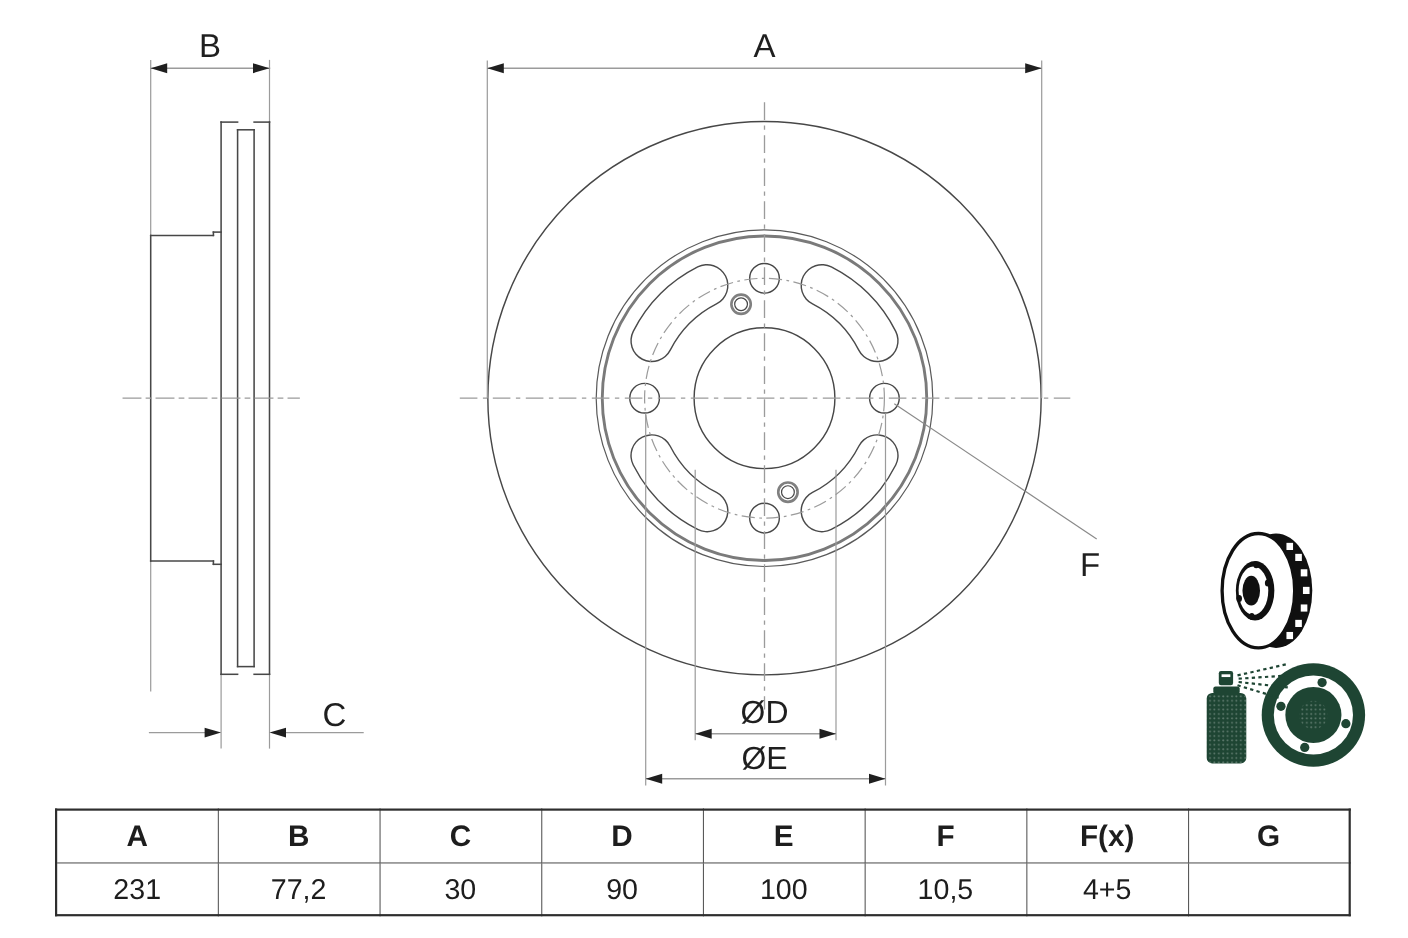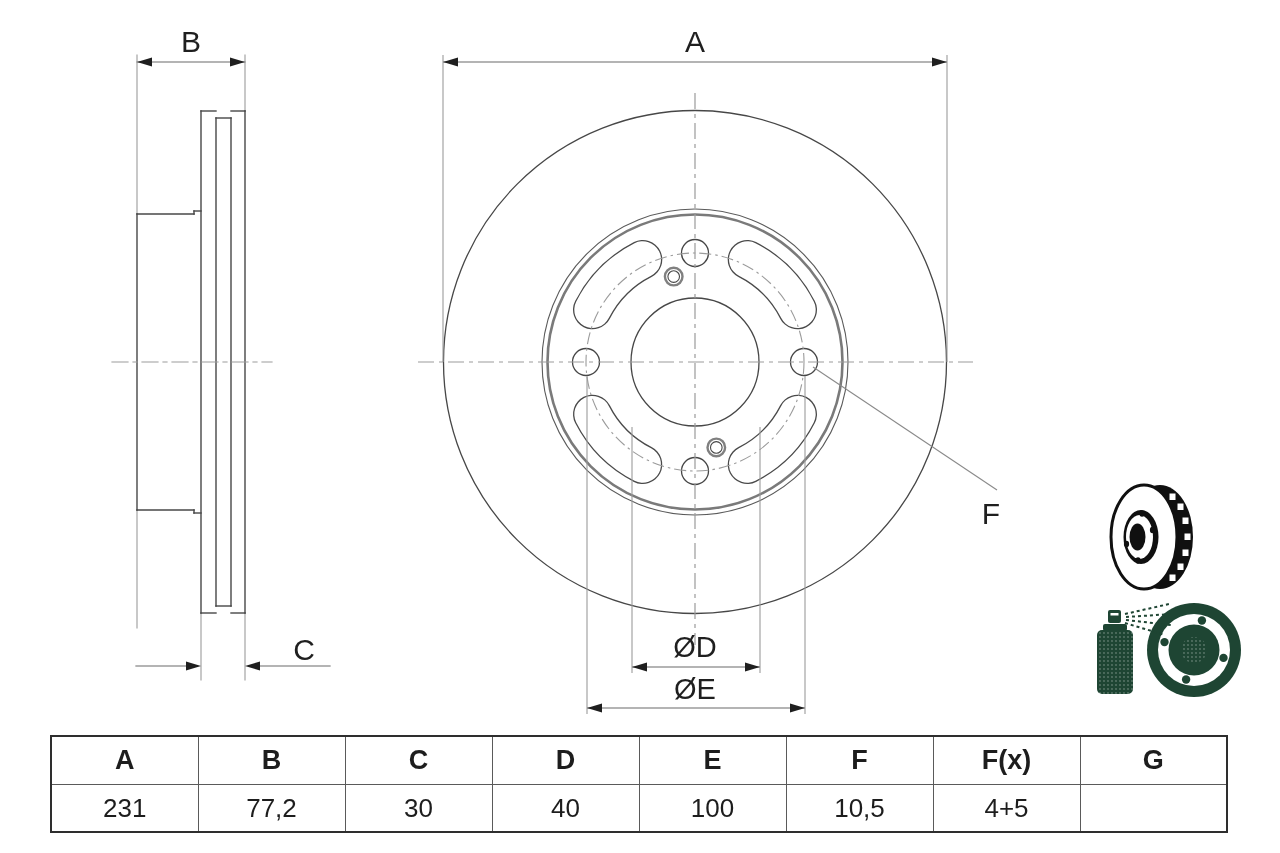--- a/index.html
+++ b/index.html
@@ -222,21 +222,21 @@
     <th>D</th>
     <th>E</th>
     <th>F</th>
     <th>F(x)</th>
     <th>G</th>
   </tr>
   <tr>
     <td>231</td>
     <td>77,2</td>
     <td>30</td>
-    <td>40</td>
+    <td>90</td>
     <td>100</td>
     <td>10,5</td>
     <td>4+5</td>
     <td></td>
   </tr>
 </tbody>
     </table>
 
 </div>
 

